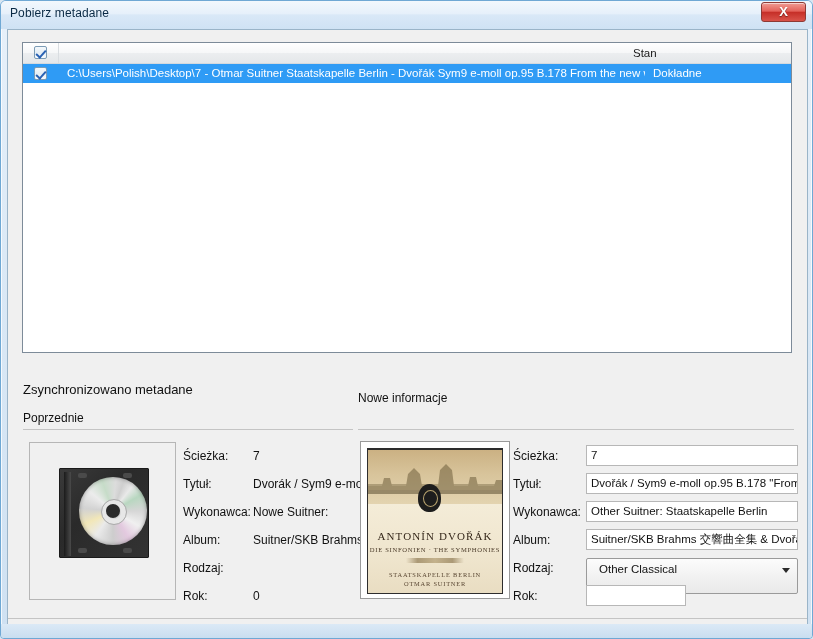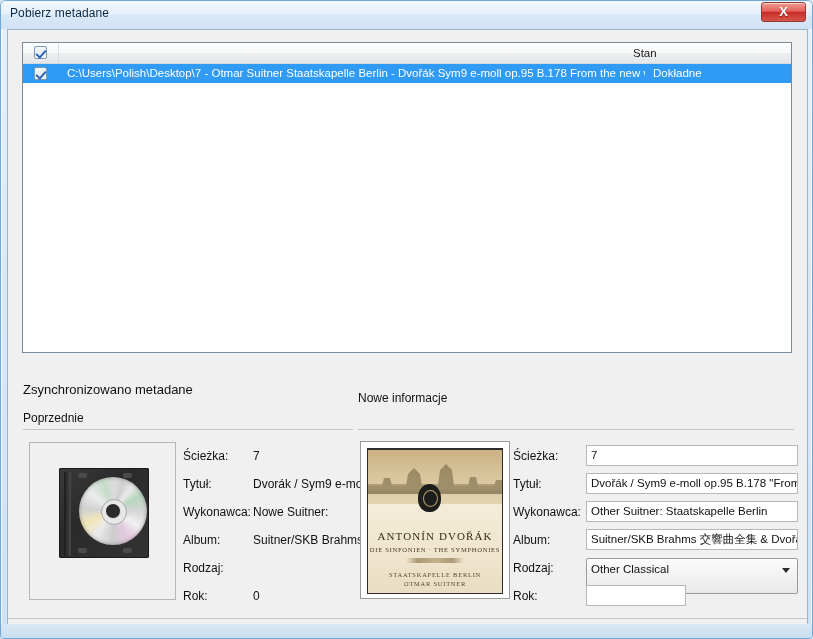--- a/index.html
+++ b/index.html
@@ -337,21 +337,21 @@
     overflow: hidden;
   }
   .meta-select {
     position: absolute;
     height: 36px;
     background: linear-gradient(to bottom, #fcfcfc 0%, #f2f2f2 50%, #e9e9e9 100%);
     border: 1px solid #9a9a9a;
     border-radius: 2px;
     font-size: 11.5px;
     color: #111;
-    padding: 0 4px;
+    padding: 0 12px;
     line-height: 20px;
     white-space: nowrap;
     cursor: pointer;
   }
   .caret {
     position: absolute;
     right: 7px; top: 9px;
     width: 0; height: 0;
     border-left: 4px solid transparent;
     border-right: 4px solid transparent;

